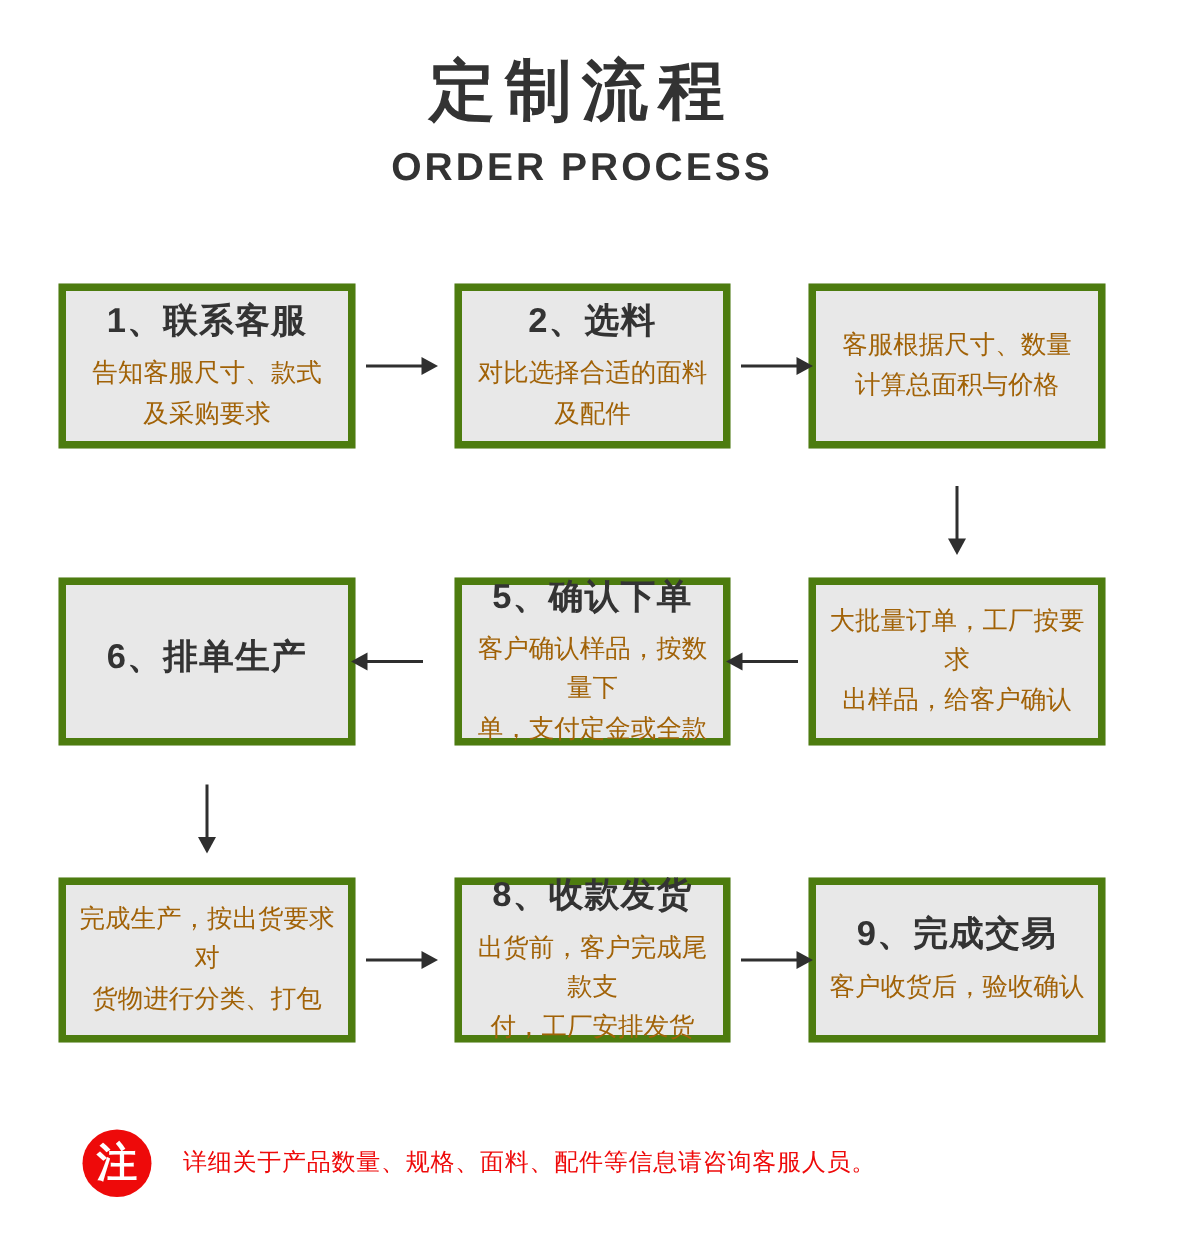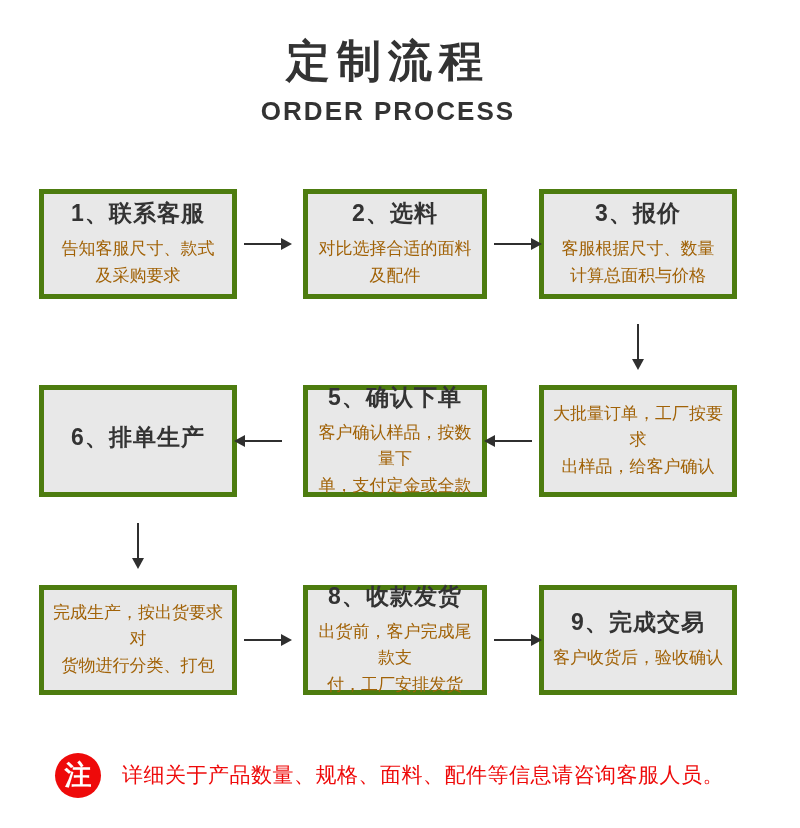--- a/index.html
+++ b/index.html
@@ -136,21 +136,21 @@
     color: #ffffff;
     font-size: 27px;
     font-weight: bold;
     display: flex;
     align-items: center;
     justify-content: center;
   }
   .note-text {
     margin-left: 21px;
     color: #ee0a0a;
-    font-size: 21px;
+    font-size: 16px;
     font-weight: 500;
     letter-spacing: 0.5px;
   }
 </style>
 </head>
 <body>
 
 <div class="page">
 
   <div class="header">
@@ -175,21 +175,20 @@
         <div class="step-title">2、选料</div>
         <div class="step-desc">对比选择合适的面料
 及配件</div>
       </div>
     </div>
     <div class="cell r1 c4">
       <div class="harrow right"></div>
     </div>
     <div class="cell r1 c5">
       <div class="step-box">
-        <div class="step-title">3、报价</div>
         <div class="step-desc">客服根据尺寸、数量
 计算总面积与价格</div>
       </div>
     </div>
 
     <div class="cell r2 c5">
       <div class="varrow"></div>
     </div>
 
     <div class="cell r3 c1">

